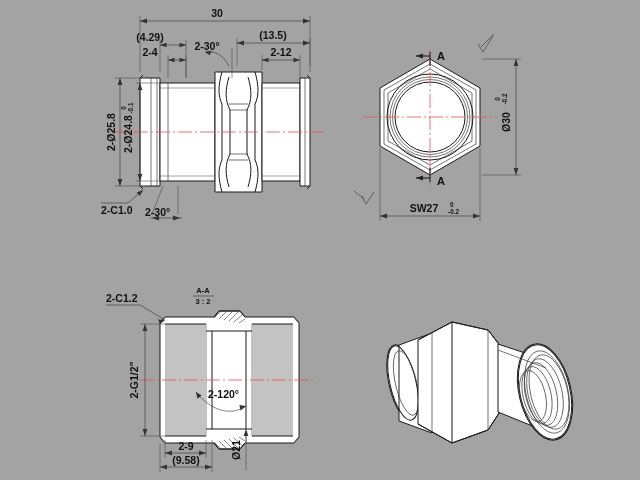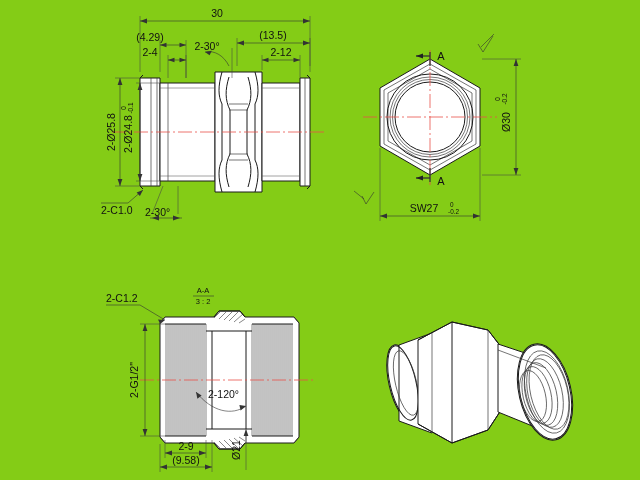--- a/index.html
+++ b/index.html
@@ -1,19 +1,19 @@
 <!DOCTYPE html>
 <html><head>
 <meta charset="utf-8">
 <title>Technical Drawing</title>
 <style>
   html,body{margin:0;padding:0;background:#ffffff;}
   body{width:640px;height:480px;overflow:hidden;
        font-family:"Liberation Sans","DejaVu Sans",sans-serif;color:#1a1a1a;}
-  #sheet{position:relative;width:640px;height:480px;background:#84cc16;}
+  #sheet{position:relative;width:640px;height:480px;background:#a3a3a3;font-weight:bold;}
   svg{display:block;}
   .ln{stroke:#1a1a1a;fill:none;stroke-width:1;}
   .ln-thin{stroke:#3a3a3a;fill:none;stroke-width:0.7;}
   .ln-x{stroke:#555;fill:none;stroke-width:0.55;}
   .dim{stroke:#333;fill:none;stroke-width:0.6;}
   .ext{stroke:#444;fill:none;stroke-width:0.55;}
   .ctr{stroke:#e8524a;fill:none;stroke-width:0.8;
        stroke-dasharray:14 3 2 3;}
   .hatch{stroke:#222;fill:none;stroke-width:0.55;}
   .fillw{fill:#ffffff;}

